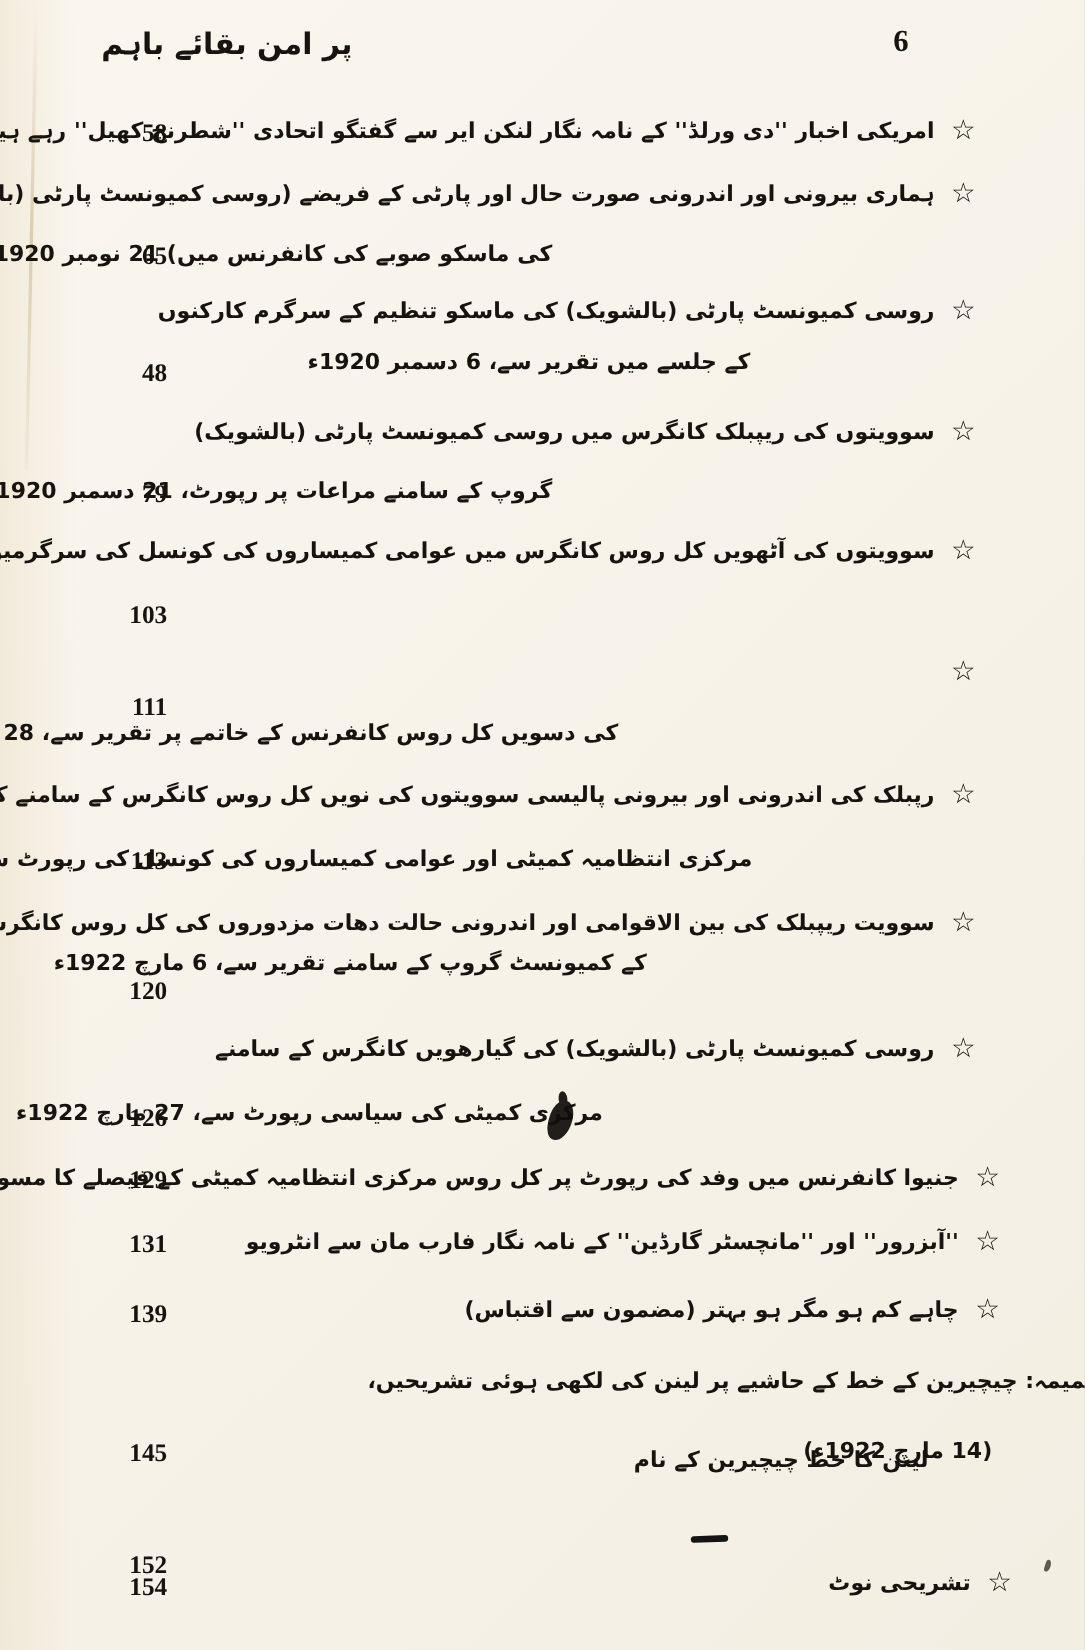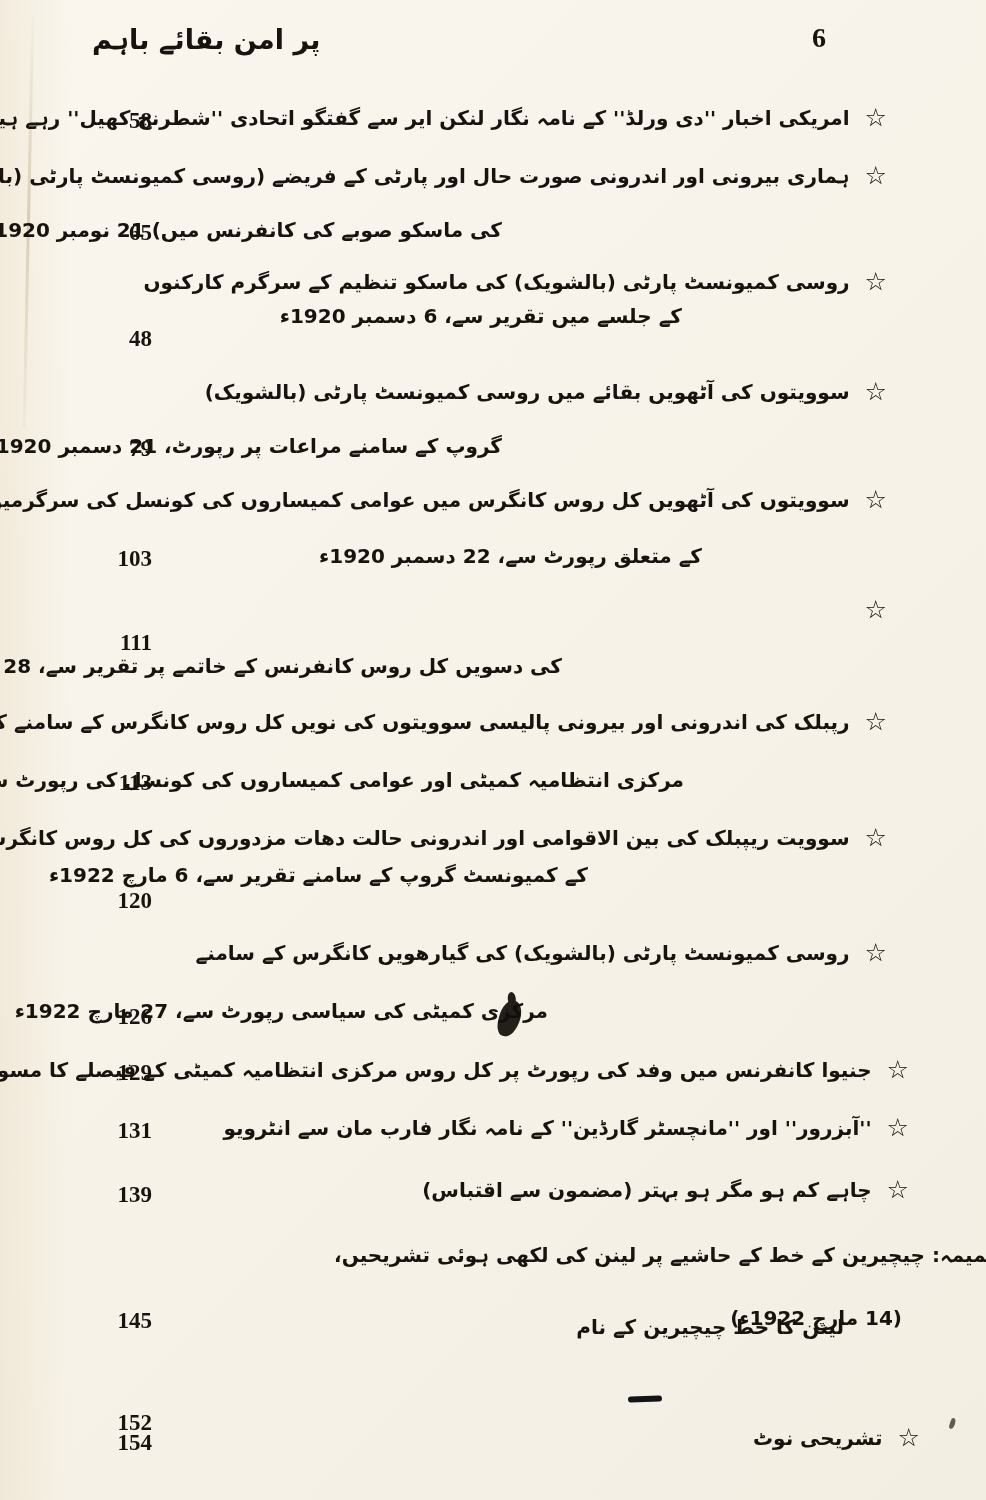--- a/index.html
+++ b/index.html
@@ -91,40 +91,37 @@
   </div>
   <div class="line" style="top:210px;right:510px">
     <span>کی ماسکو صوبے کی کانفرنس میں) 21 نومبر 1920ء کی تقریر سے</span>
   </div>
   <div class="pagenum" style="top:218px">65</div>
 
   <div class="line" style="top:262px;right:125px">
     <span class="star">☆</span>
     <span>روسی کمیونسٹ پارٹی (بالشویک) کی ماسکو تنظیم کے سرگرم کارکنوں</span>
   </div>
-  <div class="line" style="top:296px;right:330px">
+  <div class="line" style="top:308px;right:330px">
     <span>کے جلسے میں تقریر سے، 6 دسمبر 1920ء</span>
   </div>
   <div class="pagenum" style="top:324px">48</div>
 
   <div class="line" style="top:372px;right:125px">
     <span class="star">☆</span>
-    <span>سوویتوں کی آٹھویں بقائے میں روسی کمیونسٹ پارٹی (بالشویک)</span>
+    <span>سوویتوں کی ریپبلک کانگرس میں روسی کمیونسٹ پارٹی (بالشویک)</span>
   </div>
   <div class="line" style="top:426px;right:510px">
     <span>گروپ کے سامنے مراعات پر رپورٹ، 21 دسمبر 1920ء</span>
   </div>
   <div class="pagenum" style="top:434px">79</div>
 
   <div class="line" style="top:480px;right:125px">
     <span class="star">☆</span>
     <span>سوویتوں کی آٹھویں کل روس کانگرس میں عوامی کمیساروں کی کونسل کی سرگرمیوں</span>
-  </div>
-  <div class="line" style="top:536px;right:310px">
-    <span>کے متعلق رپورٹ سے، 22 دسمبر 1920ء</span>
   </div>
   <div class="pagenum" style="top:544px">103</div>
 
   <div class="line" style="top:590px;right:125px">
     <span class="star">☆</span>
   </div>
   <div class="line" style="top:646px;right:450px">
     <span>کی دسویں کل روس کانفرنس کے خاتمے پر تقریر سے، 28 مئی 1921ء</span>
   </div>
   <div class="pagenum" style="top:628px">111</div>

